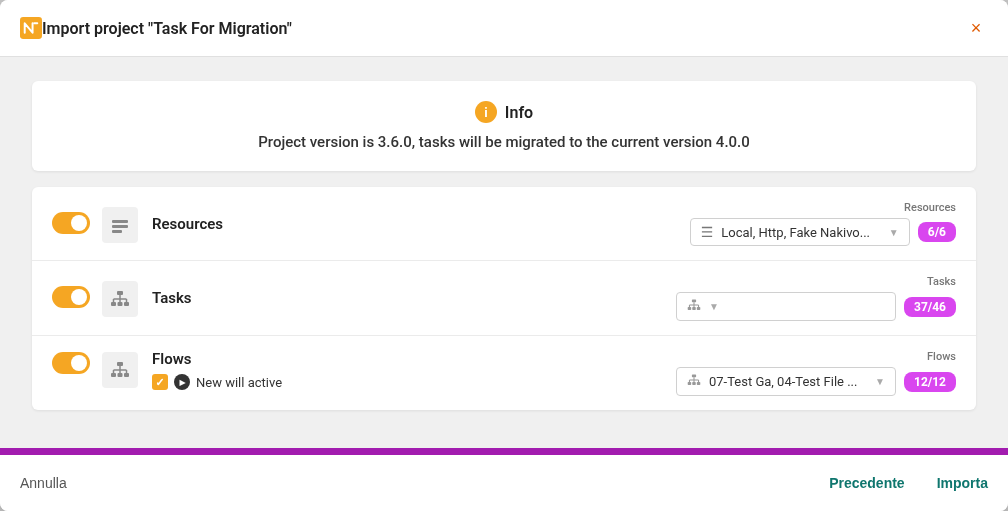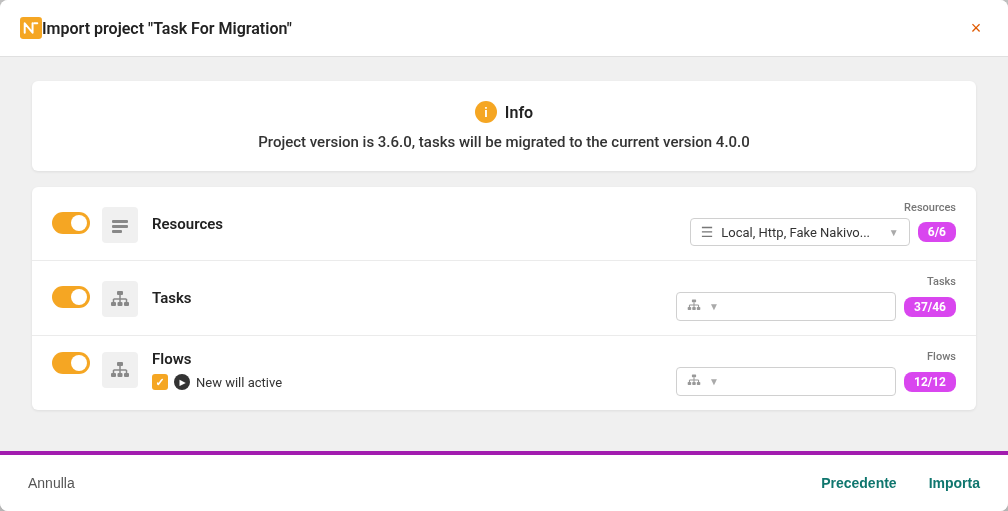--- a/index.html
+++ b/index.html
@@ -261,24 +261,24 @@
     .play-icon::after {
       content: '▶';
       color: #fff;
       font-size: 8px;
       margin-left: 1px;
     }
     .dialog-footer {
       display: flex;
       align-items: center;
       justify-content: space-between;
-      padding: 14px 24px;
+      padding: 14px 16px;
       background: #fff;
       border-radius: 0 0 8px 8px;
-      border-top: 4px solid #a21caf;
+      border-top: 7px solid #a21caf;
       margin-top: 12px;
     }
     .footer-left-btn {
       background: none;
       border: none;
       font-size: 14px;
       color: #555;
       cursor: pointer;
       font-weight: 500;
       padding: 6px 4px;
@@ -436,20 +436,21 @@
                   <rect x="1" y="13" width="5" height="4" rx="1" fill="#999"></rect>
                   <rect x="7.5" y="13" width="5" height="4" rx="1" fill="#999"></rect>
                   <rect x="14" y="13" width="5" height="4" rx="1" fill="#999"></rect>
                   <line x1="10" y1="6" x2="10" y2="10" stroke="#999" stroke-width="1.5"></line>
                   <line x1="3.5" y1="10" x2="16.5" y2="10" stroke="#999" stroke-width="1.5"></line>
                   <line x1="3.5" y1="10" x2="3.5" y2="13" stroke="#999" stroke-width="1.5"></line>
                   <line x1="10" y1="10" x2="10" y2="13" stroke="#999" stroke-width="1.5"></line>
                   <line x1="16.5" y1="10" x2="16.5" y2="13" stroke="#999" stroke-width="1.5"></line>
                 </svg>
               </span>
+              <span class="dropdown-text">07-Test Ga, 04-Test File ...</span>
               <span class="dropdown-arrow">▼</span>
             </div>
             <span class="badge">12/12</span>
           </div>
         </div>
       </div>
 
     </div>
   </div>
 

